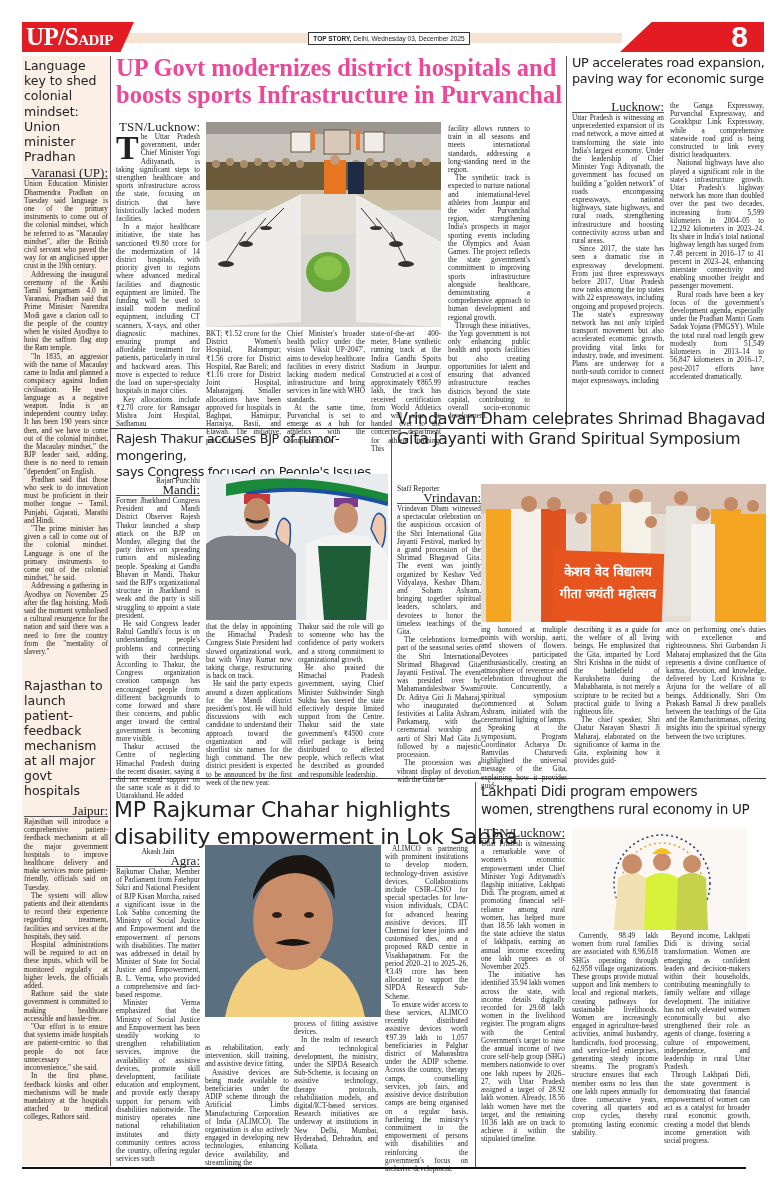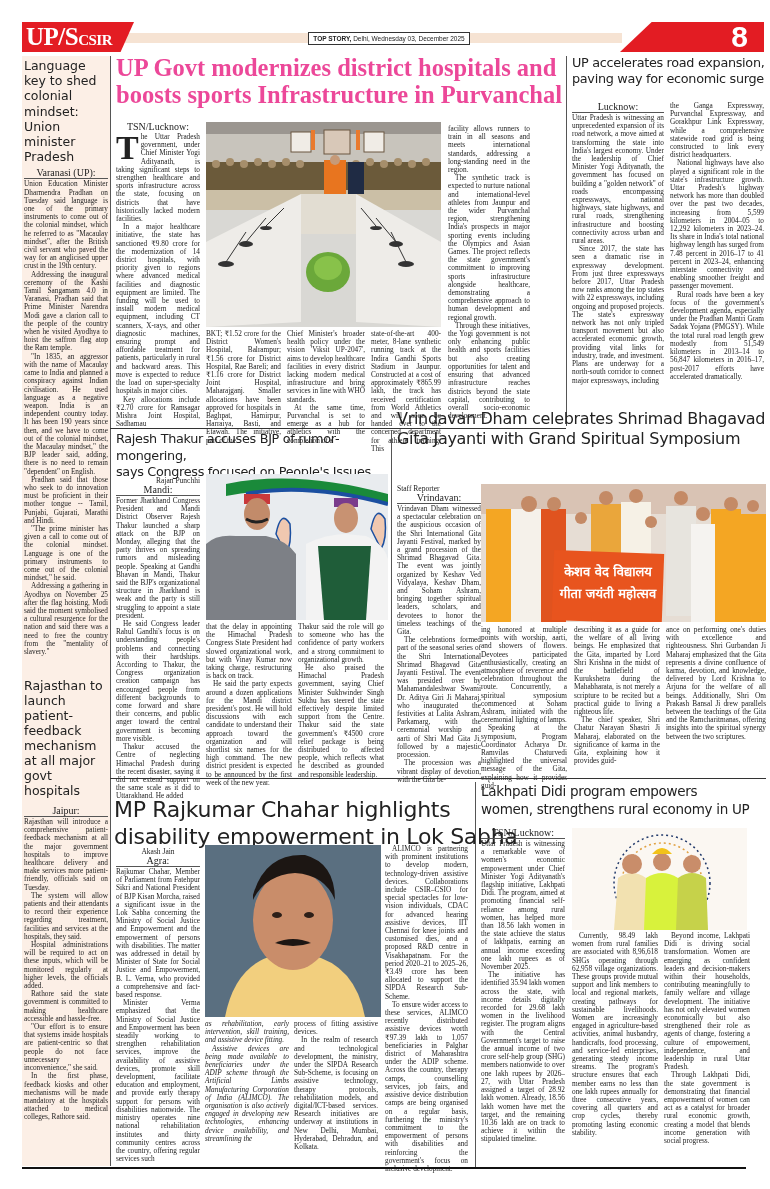--- a/index.html
+++ b/index.html
@@ -9,41 +9,41 @@
 .masthead-band{left:110px;top:33px;width:512px;height:10px;background:#f6e3d3}
 .section-flag{left:22px;top:22px;width:112px;height:30px;background:#e31c23;clip-path:polygon(0 0,100% 0,88% 100%,0 100%);color:#fff;font-family:"Liberation Serif",serif;font-weight:bold;font-size:25px;line-height:30px;padding-left:4px;letter-spacing:-0.5px}
 .section-flag small{font-size:15px}
 .page-num{left:620px;top:22px;width:144px;height:30px;background:#e31c23;clip-path:polygon(22% 0,100% 0,100% 100%,0 100%);color:#fff;font-family:"Liberation Sans",sans-serif;font-weight:bold;font-size:30px;line-height:30px;text-align:right;padding-right:16px}
 .dateline{left:308px;top:32px;width:162px;height:13px;border:1px solid #333;background:#fff;font-family:"Liberation Sans",sans-serif;font-size:6.5px;line-height:11px;text-align:center;white-space:nowrap}
 .dateline b{font-weight:bold}
 .sidebar{left:22px;top:56px;width:88px;height:1110px;background:#fcefe6}
 .vrule{background:#555;width:1px}
 .hrule{background:#333;height:1px}
 .side-head{font-family:"DejaVu Sans","Liberation Sans",sans-serif;font-size:12.5px;line-height:15px;color:#222}
-.byline{font-size:10px;text-align:center;line-height:9px;color:#222;border-bottom:1px solid #555;padding-bottom:1px;margin-bottom:1px}
+.byline{font-size:13px;text-align:right;line-height:9px;color:#222;border-bottom:1px solid #555;padding-bottom:1px;margin-bottom:1px}
 .body{font-size:7.3px;line-height:8.2px;text-align:justify;hyphens:auto;color:#222}
 .body p{text-indent:7px}
 .body p.first{text-indent:0}
 .headline-serif{font-family:"Liberation Serif",serif;font-weight:bold;color:#ec4899}
 .headline-sans{font-family:"DejaVu Sans","Liberation Sans",sans-serif;color:#222;letter-spacing:-0.3px}
 .dropcap{float:left;font-size:34px;line-height:28px;font-weight:bold;margin-right:2px;margin-top:1px}
 .photo{overflow:hidden}
 .bottom-rule{height:2px;background:#111}
 </style>
 </head>
 <body>
 
 <div class="abs masthead-band"></div>
-<div class="abs section-flag"><span>UP/S</span><small>CSIR</small></div>
+<div class="abs section-flag"><span>UP/S</span><small>ADIP</small></div>
 <div class="abs dateline"><b>TOP STORY,</b> <span>Delhi, Wednesday 03, December 2025</span></div>
 <div class="abs page-num">8</div>
 
 <div class="abs sidebar"></div>
 <div class="abs" style="left:24px;top:58px;width:84px;">
-  <div class="side-head" style="font-size:12.5px;line-height:15.2px;margin-bottom:4px">Language key to shed colonial mindset: Union minister Pradesh</div>
+  <div class="side-head" style="font-size:12.5px;line-height:15.2px;margin-bottom:4px">Language key to shed colonial mindset: Union minister Pradhan</div>
   <div class="byline">Varanasi (UP):</div>
   <div class="body">
     <p class="first">Union Education Minister Dharmendra Pradhan on Tuesday said language is one of the primary instruments to come out of the colonial mindset, which he referred to as "Macaulay mindset", after the British civil servant who paved the way for an anglicised upper crust in the 19th century.</p>
     <p>Addressing the inaugural ceremony of the Kashi Tamil Sangamam 4.0 in Varanasi, Pradhan said that Prime Minister Narendra Modi gave a clarion call to the people of the country when he visited Ayodhya to hoist the saffron flag atop the Ram temple.</p>
     <p>"In 1835, an aggressor with the name of Macaulay came to India and planned a conspiracy against Indian civilisation. He used language as a negative weapon. India is an independent country today. It has been 190 years since then, and we have to come out of the colonial mindset, the Macaulay mindset," the BJP leader said, adding, there is no need to remain "dependent" on English.</p>
     <p>Pradhan said that those who seek to do innovation must be proficient in their mother tongue -- Tamil, Punjabi, Gujarati, Marathi and Hindi.</p>
     <p>"The prime minister has given a call to come out of the colonial mindset. Language is one of the primary instruments to come out of the colonial mindset," he said.</p>
     <p>Addressing a gathering in Ayodhya on November 25 after the flag hoisting, Modi said the moment symbolised a cultural resurgence for the nation and said there was a need to free the country from the "mentality of slavery."</p>
   </div>
 </div>
@@ -276,21 +276,21 @@
   <svg width="176" height="172" viewBox="0 0 176 172">
     <rect width="176" height="172" fill="#5a6f80"></rect>
     <path d="M20 172 Q30 120 70 110 L106 110 Q150 120 160 172Z" fill="#f2cf7e"></path>
     <ellipse cx="88" cy="75" rx="40" ry="50" fill="#c98d6a"></ellipse>
     <path d="M48 50 Q60 8 100 10 Q130 18 130 55 Q120 30 90 28 Q60 30 48 55Z" fill="#1c1613"></path>
     <path d="M70 98 Q88 90 106 98 Q88 104 70 98Z" fill="#1c1613"></path>
     <ellipse cx="72" cy="70" rx="5" ry="3" fill="#2d1f18"></ellipse>
     <ellipse cx="104" cy="70" rx="5" ry="3" fill="#2d1f18"></ellipse>
   </svg>
 </div>
-<div class="abs body" style="left:205px;top:1020px;width:84px;font-style:italic;">
+<div class="abs body" style="left:205px;top:1044px;width:84px;">
   <p class="first">as rehabilitation, early intervention, skill training, and assistive device fitting.</p>
   <p>Assistive devices are being made available to beneficiaries under the ADIP scheme through the Artificial Limbs Manufacturing Corporation of India (ALIMCO). The organisation is also actively engaged in developing new technologies, enhancing device availability, and streamlining the</p>
 </div>
 <div class="abs body" style="left:294px;top:1020px;width:84px;">
   <p class="first">process of fitting assistive devices.</p>
   <p>In the realm of research and technological development, the ministry, under the SIPDA Research Sub-Scheme, is focusing on assistive technology, therapy protocols, rehabilitation models, and digital/ICT-based services. Research initiatives are underway at institutions in New Delhi, Mumbai, Hyderabad, Dehradun, and Kolkata.</p>
 </div>
 <div class="abs body" style="left:385px;top:845px;width:83px;">
   <p>ALIMCO is partnering with prominent institutions to develop modern, technology-driven assistive devices. Collaborations include CSIR–CSIO for special spectacles for low-vision individuals, CDAC for advanced hearing assistive devices, IIT Chennai for knee joints and customised dies, and a proposed R&amp;D centre in Visakhapatnam. For the period 2020–21 to 2025–26, ₹3.49 crore has been allocated to support the SIPDA Research Sub-Scheme.</p>
   <p>To ensure wider access to these services, ALIMCO recently distributed assistive devices worth ₹97.39 lakh to 1,057 beneficiaries in Palghar district of Maharashtra under the ADIP scheme. Across the country, therapy camps, counselling services, job fairs, and assistive device distribution camps are being organised on a regular basis, furthering the ministry's commitment to the empowerment of persons with disabilities and reinforcing the government's focus on inclusive development.</p>

